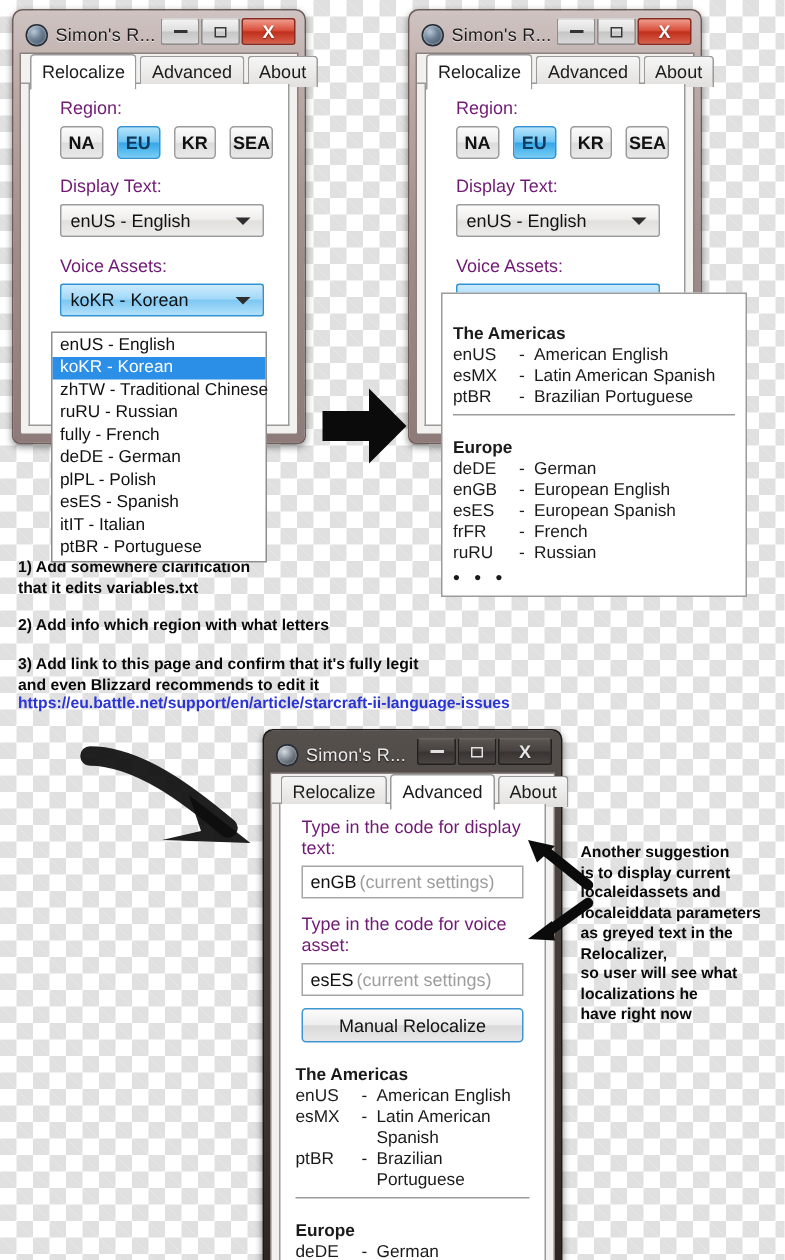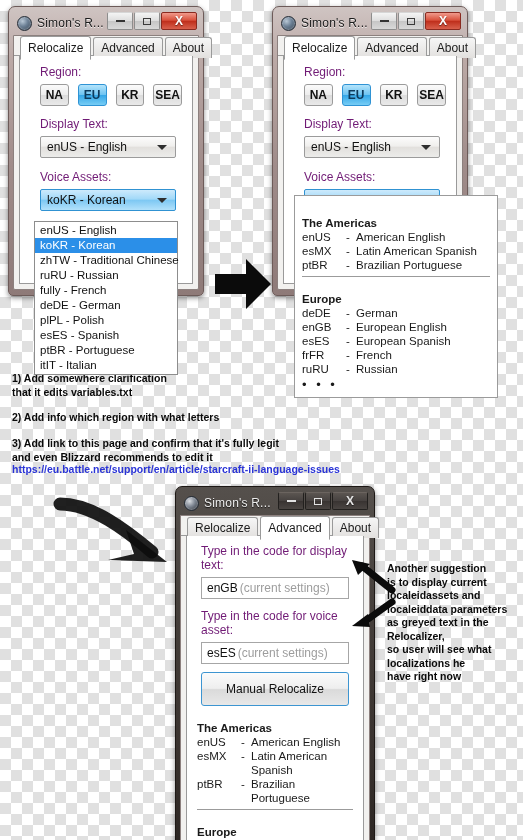--- a/index.html
+++ b/index.html
@@ -149,21 +149,21 @@
 
   
   .fld {
     height:22px; border:1px solid #a6a6a6; background:#fff;
     display:flex; align-items:center; padding-left:5px;
     font-size:12px; margin-bottom:10px;
   }
   .fld .val { color:#111; }
   .fld .ghost { color:#9d9d9d; margin-left:2px; }
   .mrbtn {
-    height:34px; margin:2px 6px 10px 6px; border:1px solid #3d95d1; border-radius:3px;
+    height:23px; margin:2px 6px 10px 6px; border:1px solid #3d95d1; border-radius:3px;
     background:linear-gradient(180deg,#fbfbfb 0%,#eeeeee 48%,#dadada 52%,#e8e8e8 100%);
     display:flex; align-items:center; justify-content:center;
     font-size:12px; color:#111;
   }
   .whitebox { border:1px solid #9b9b9b; background:#fff; padding:5px 7px; }
 
   
   .note {
     position:absolute; font-size:10.5px; color:#0a0a0a; font-weight:bold;
     line-height:13.5px; white-space:pre-line;
@@ -226,22 +226,22 @@
 
         <div class="droplist" style="left:14px; right:14px; top:165px;">
           <div class="it">enUS - English</div>
           <div class="it sel">koKR - Korean</div>
           <div class="it">zhTW - Traditional Chinese</div>
           <div class="it">ruRU - Russian</div>
           <div class="it">fully - French</div>
           <div class="it">deDE - German</div>
           <div class="it">plPL - Polish</div>
           <div class="it">esES - Spanish</div>
+          <div class="it">itIT - Italian</div>
           <div class="it">ptBR - Portuguese</div>
-          <div class="it">itIT - Italian</div>
         </div>
       </div>
     </div>
   </div>
 </div>
 
 <svg class="arrow-img" style="left:212px; top:253px;" width="62" height="62" viewBox="0 0 62 62">
   <path d="M3 21 L34 21 L34 6 L59 31 L34 56 L34 41 L3 41 Z" fill="#0b0b0b"></path>
 </svg>
 

